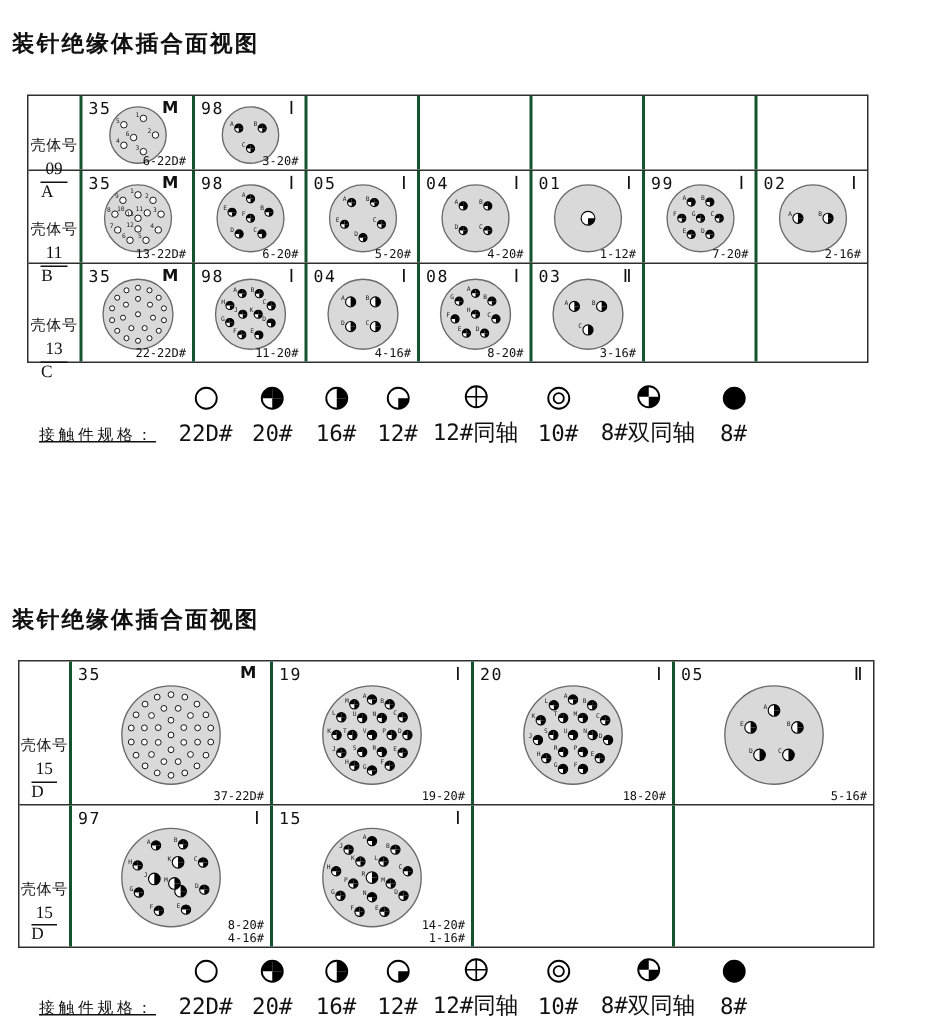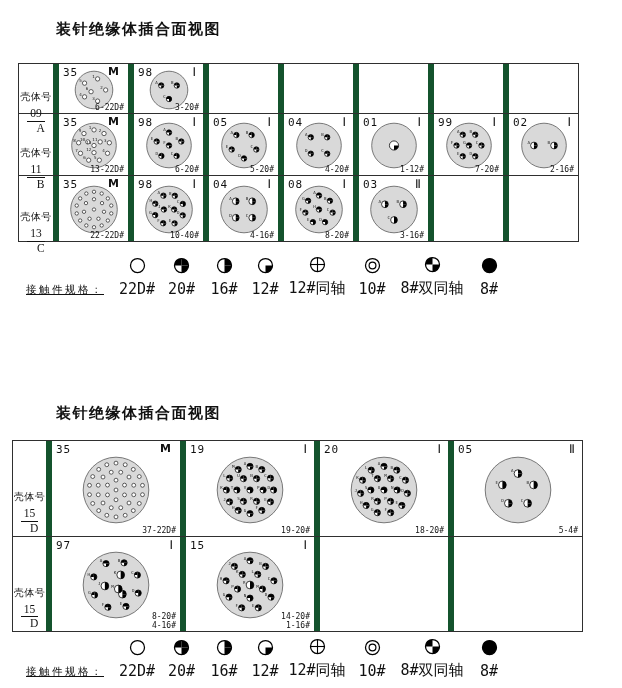--- a/index.html
+++ b/index.html
@@ -1,32 +1,32 @@
 <!DOCTYPE html>
 <html><head>
 <meta charset="utf-8">
 <style>
   html,body{margin:0;padding:0;background:#fff;}
   body{width:622px;height:688px;position:relative;overflow:hidden;
        font-family:"Liberation Sans",sans-serif;color:#111;}
   .title{position:absolute;left:8px;font-size:15px;font-weight:bold;
-         letter-spacing:1.5px;white-space:nowrap;margin-left:48px;}
+         letter-spacing:1.5px;white-space:nowrap;}
   #title1{top:8px;}
   #title2{top:392px;}
   .ctable{position:absolute;border:1.4px solid #2f2f2f;background:#fff;}
   #table1{left:18px;top:63px;}
   #table2{left:12px;top:440px;}
   .trow{display:flex;}
   .trow.rb{border-top:1px solid #2f2f2f;}
   .tcell{position:relative;box-sizing:border-box;flex:none;}
-  .tcell.cb{border-left:6px solid #14532d;text-decoration:underline;}
+  .tcell.cb{border-left:2px solid #14532d;text-decoration:underline;}
   .labelcell{display:flex;flex-direction:column;align-items:center;
              justify-content:center;gap:3px;}
   .shellprefix{font-size:10px;letter-spacing:0.5px;white-space:nowrap;margin-top:48px;}
-  .frac{display:flex;flex-direction:column;align-items:flex-end;
+  .frac{display:flex;flex-direction:column;align-items:flex-start;
         font-family:"Liberation Serif",serif;font-size:11.5px;line-height:1.15;}
   .frac .num{border-bottom:1px solid #111;padding:0 3px;}
   .code{position:absolute;top:2px;left:4px;
         font-family:"DejaVu Sans Mono",monospace;font-size:11px;letter-spacing:1px;}
   .variant{position:absolute;top:1px;right:7px;
            font-family:"Liberation Serif",serif;font-size:12px;}
   .variant.vm{font-family:"DejaVu Sans",sans-serif;font-weight:bold;font-size:11px;right:9px;}
   .conn{position:absolute;left:50%;transform:translateX(-50%);}
   .cap{position:absolute;right:4px;bottom:1px;text-align:right;
        font-family:"DejaVu Sans Mono",monospace;font-size:8px;line-height:9px;
@@ -579,21 +579,21 @@
           </g>
           <g>
             <circle cx="29.626" cy="24.5" r="2.7" fill="#fff" stroke="#000" stroke-width="0.75"></circle>
             <path d="M29.626,24.5 L26.926000000000002,24.5 A2.7,2.7 0 0 1 29.626,21.8 Z" fill="#000"></path>
             <path d="M29.626,24.5 L29.626,21.8 A2.7,2.7 0 0 1 32.326,24.5 Z" fill="#000"></path>
             <path d="M29.626,24.5 L32.326,24.5 A2.7,2.7 0 0 1 29.626,27.2 Z" fill="#000"></path>
             <text x="26.326" y="23.3" text-anchor="end" font-size="4.2" fill="#1a1a1a" font-family="DejaVu Sans Mono, monospace">K</text>
           </g>
         </svg>
         <div class="cap">
-          <div>10-40#</div>
+          <div>11-20#</div>
         </div>
       </div>
       <div class="tcell cb" style="width: 75px; height: 65px;">
         <span class="code">04</span>
         <span class="variant">Ⅰ</span>
         <svg width="49" height="49" viewBox="0 0 49 49" class="conn" style="top: 9px;">
           <circle cx="24.5" cy="24.5" r="23.3" fill="#d9d9d9" stroke="#6a6a6a" stroke-width="0.9"></circle>
           <g>
             <circle cx="16.26220599917672" cy="16.26220599917672" r="3.375" fill="#fff" stroke="#000" stroke-width="0.75"></circle>
             <path d="M16.26220599917672,16.26220599917672 L16.26220599917672,12.887205999176722 A3.375,3.375 0 0 1 19.63720599917672,16.26220599917672 Z" fill="#000"></path>
@@ -1227,21 +1227,21 @@
             <text x="19.885321862403444" y="46.06787870774914" text-anchor="end" font-size="4.2" fill="#1a1a1a" font-family="DejaVu Sans Mono, monospace">D</text>
           </g>
           <g>
             <circle cx="18.40267313275948" cy="28.932121292250866" r="3.875" fill="#fff" stroke="#000" stroke-width="0.75"></circle>
             <path d="M18.40267313275948,28.932121292250866 L18.40267313275948,25.057121292250866 A3.875,3.875 0 0 1 22.27767313275948,28.932121292250866 Z" fill="#000"></path>
             <path d="M18.40267313275948,28.932121292250866 L22.27767313275948,28.932121292250866 A3.875,3.875 0 0 1 18.40267313275948,32.80712129225087 Z" fill="#000"></path>
             <text x="13.927673132759482" y="27.732121292250866" text-anchor="end" font-size="4.2" fill="#1a1a1a" font-family="DejaVu Sans Mono, monospace">E</text>
           </g>
         </svg>
         <div class="cap">
-          <div>5-4#</div>
+          <div>5-16#</div>
         </div>
       </div>
     </div>
     <div class="trow rb" style="height: 94px;">
       <div class="tcell labelcell" style="width: 33px; height: 94px;">
         <span class="shellprefix">壳体号</span>
         <div class="frac">
           <span class="num">15</span>
           <span class="den">D</span>
         </div>

